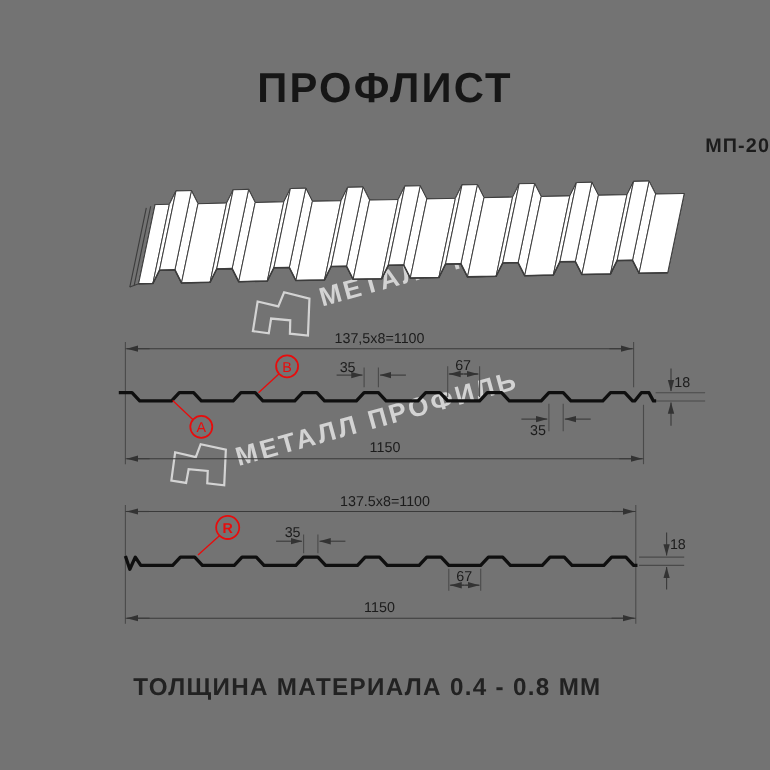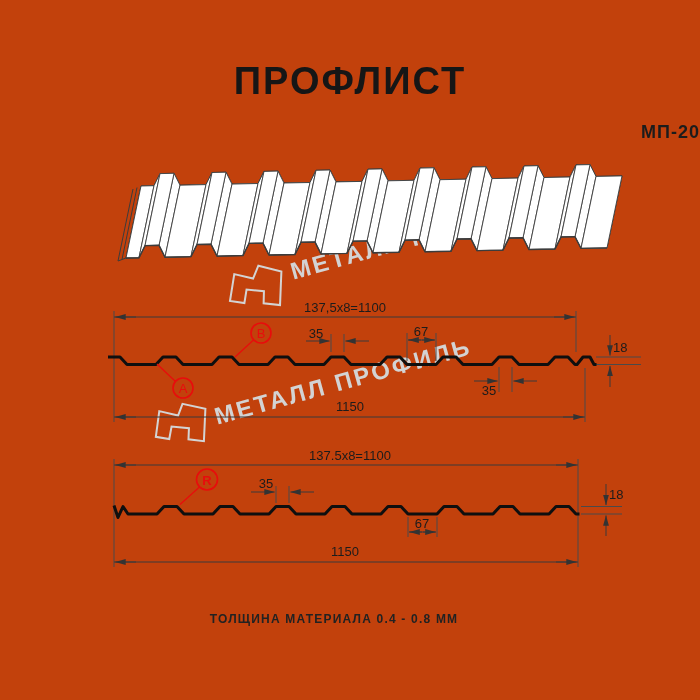--- a/index.html
+++ b/index.html
@@ -1,23 +1,23 @@
 <!DOCTYPE html>
 <html><head>
 <meta charset="utf-8">
 <style>
   html,body{margin:0;padding:0;background:#fff;}
-  .page{position:relative;width:700px;height:700px;background:#c2410c;overflow:hidden;
+  .page{position:relative;width:700px;height:700px;background:#737373;overflow:hidden;
         font-family:"Liberation Sans",sans-serif;}
   .title{position:absolute;left:0;top:60px;width:700px;text-align:center;
          font-size:38px;font-weight:800;letter-spacing:2px;color:#161616;}
   .subtitle{position:absolute;left:0;top:122px;width:700px;text-align:right;
          font-size:18px;font-weight:700;letter-spacing:1px;color:#1c1c1c;}
   .footer-note{position:absolute;left:0;top:612px;width:668px;text-align:center;
-         font-size:12px;font-weight:600;letter-spacing:1.2px;color:#222222;}
+         font-size:22px;font-weight:600;letter-spacing:1.2px;color:#222222;}
   .wm{position:absolute;color:#d3d3d3;font-weight:700;white-space:nowrap;
       transform-origin:left center;pointer-events:none;}
   .wm-text1{left:291px;top:258px;font-size:24px;letter-spacing:2.5px;transform:rotate(-15.5deg);}
   .wm-text2{left:215px;top:403px;font-size:24px;letter-spacing:2.5px;transform:rotate(-15.5deg);}
   .wm-logo{position:absolute;transform-origin:center;}
   .wm-logo1{left:226px;top:264px;transform:rotate(-8deg);}
   .wm-logo2{left:152px;top:402px;transform:rotate(-8deg);}
   svg.draw{position:absolute;left:0;top:0;}
   .dim-text{font-size:13px;fill:#1c1c1c;font-family:"Liberation Sans",sans-serif;}
   .red-letter{font-size:13px;fill:#e80c0c;font-family:"Liberation Sans",sans-serif;}

